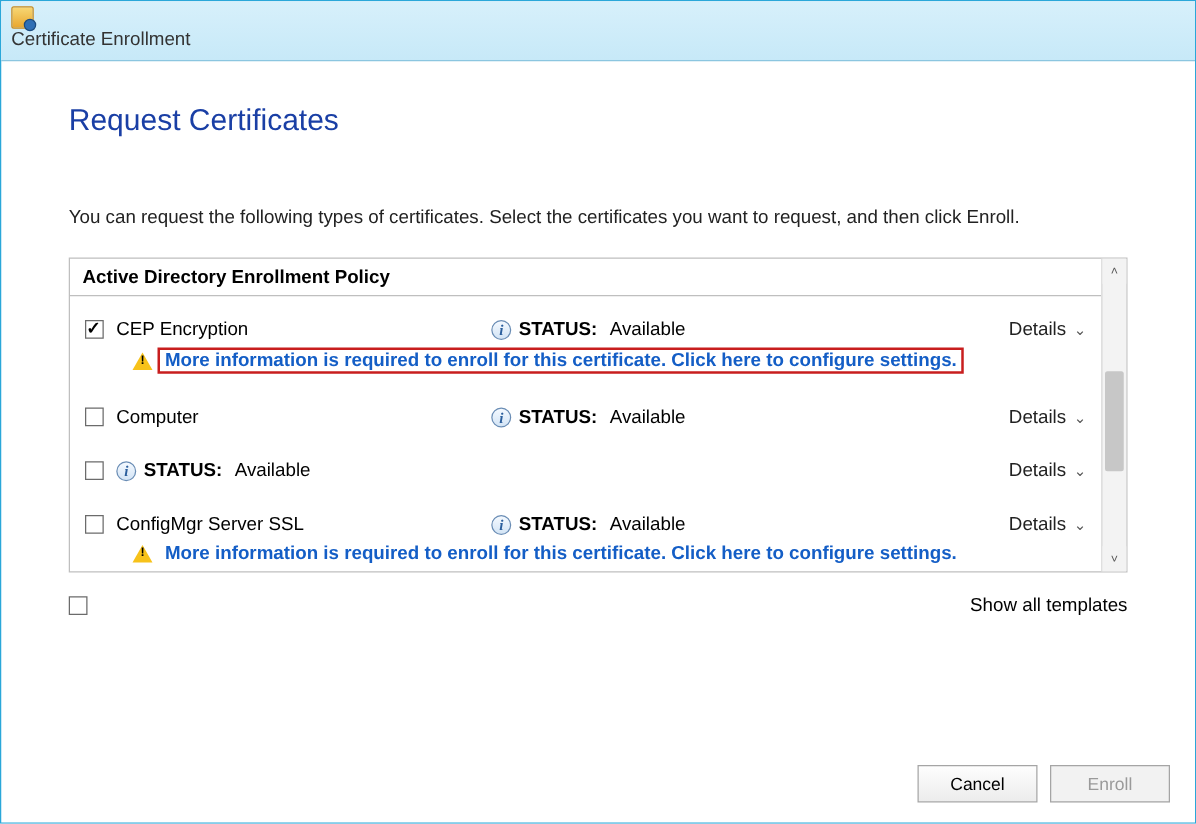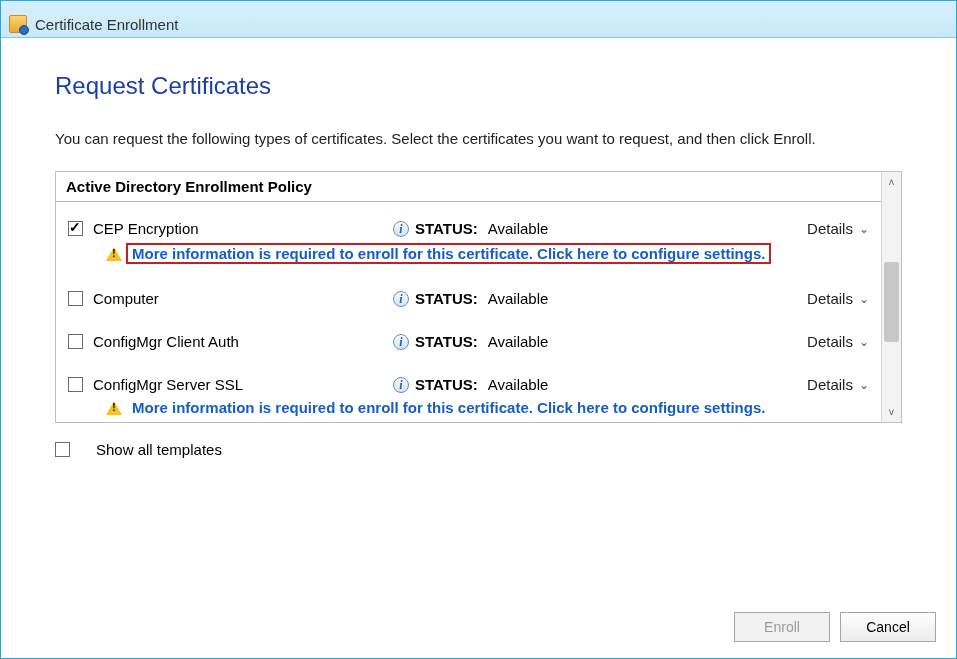--- a/index.html
+++ b/index.html
@@ -16,23 +16,24 @@
   .window {
     border: 1px solid #2aa7d9;
     height: 100%;
     display: flex;
     flex-direction: column;
   }
   .titlebar {
     background: linear-gradient(#d7f0fb, #c7e9f8);
     border-bottom: 1px solid #8cc6e0;
     display: flex;
-    align-items: flex-end;
+    align-items: flex-start;
     padding: 4px 8px;
-    height: 37px;
+    height: 48px;
+    flex-direction: column;
   }
   .titlebar .appicon {
     width: 18px; height: 18px;
     margin-right: 8px;
     background: linear-gradient(#f7d774, #e9a72f);
     border: 1px solid #c78b1f;
     border-radius: 2px;
     position: relative;
   }
   .titlebar .appicon::after {
@@ -58,20 +59,21 @@
     color: #1a3fa5;
     font-size: 24px;
     font-weight: 400;
     margin-bottom: 28px;
   }
   .subtext {
     color: #222;
     font-size: 15px;
     line-height: 1.4;
     margin-bottom: 22px;
+    margin-top: 24px;
   }
   .list-outer {
     display: flex;
     border: 1px solid #bfbfbf;
     height: 252px;
   }
   .list-inner {
     flex: 1;
     overflow: hidden;
   }
@@ -209,20 +211,21 @@
     top: 70px; height: 80px;
     background: #c7c7c7;
     border-radius: 2px;
   }
   .showall {
     margin-top: 18px;
     display: flex;
     align-items: center;
     gap: 16px;
     font-size: 15px;
+    justify-content: space-between;
   }
   .footer {
     padding: 14px 20px 16px 20px;
     display: flex;
     justify-content: flex-end;
     gap: 10px;
   }
   .btn {
     min-width: 96px;
     height: 30px;
@@ -286,21 +289,20 @@
                 </span>
                 <span class="details-link">
                   <span>Details</span>
                   <span class="chevron">⌄</span>
                 </span>
               </div>
             </div>
             <div class="cert-row">
               <div class="cert-main">
                 <span class="chk"></span>
-                <span class="cert-name">ConfigMgr Client Auth</span>
                 <span class="status-group">
                   <span class="info-icon">i</span>
                   <span class="status-label">STATUS:</span>
                   <span class="status-value">Available</span>
                 </span>
                 <span class="details-link">
                   <span>Details</span>
                   <span class="chevron">⌄</span>
                 </span>
               </div>
@@ -335,17 +337,17 @@
       </div>
     </div>
 
     <div class="showall">
       <span id="showall-chk" class="chk"></span>
       <span>Show all templates</span>
     </div>
   </div>
 
   <div class="footer">
+    <button class="btn">Cancel</button>
     <button id="enroll-btn" class="btn" disabled="">Enroll</button>
-    <button class="btn">Cancel</button>
   </div>
 
 </div>
 
 </body></html>

